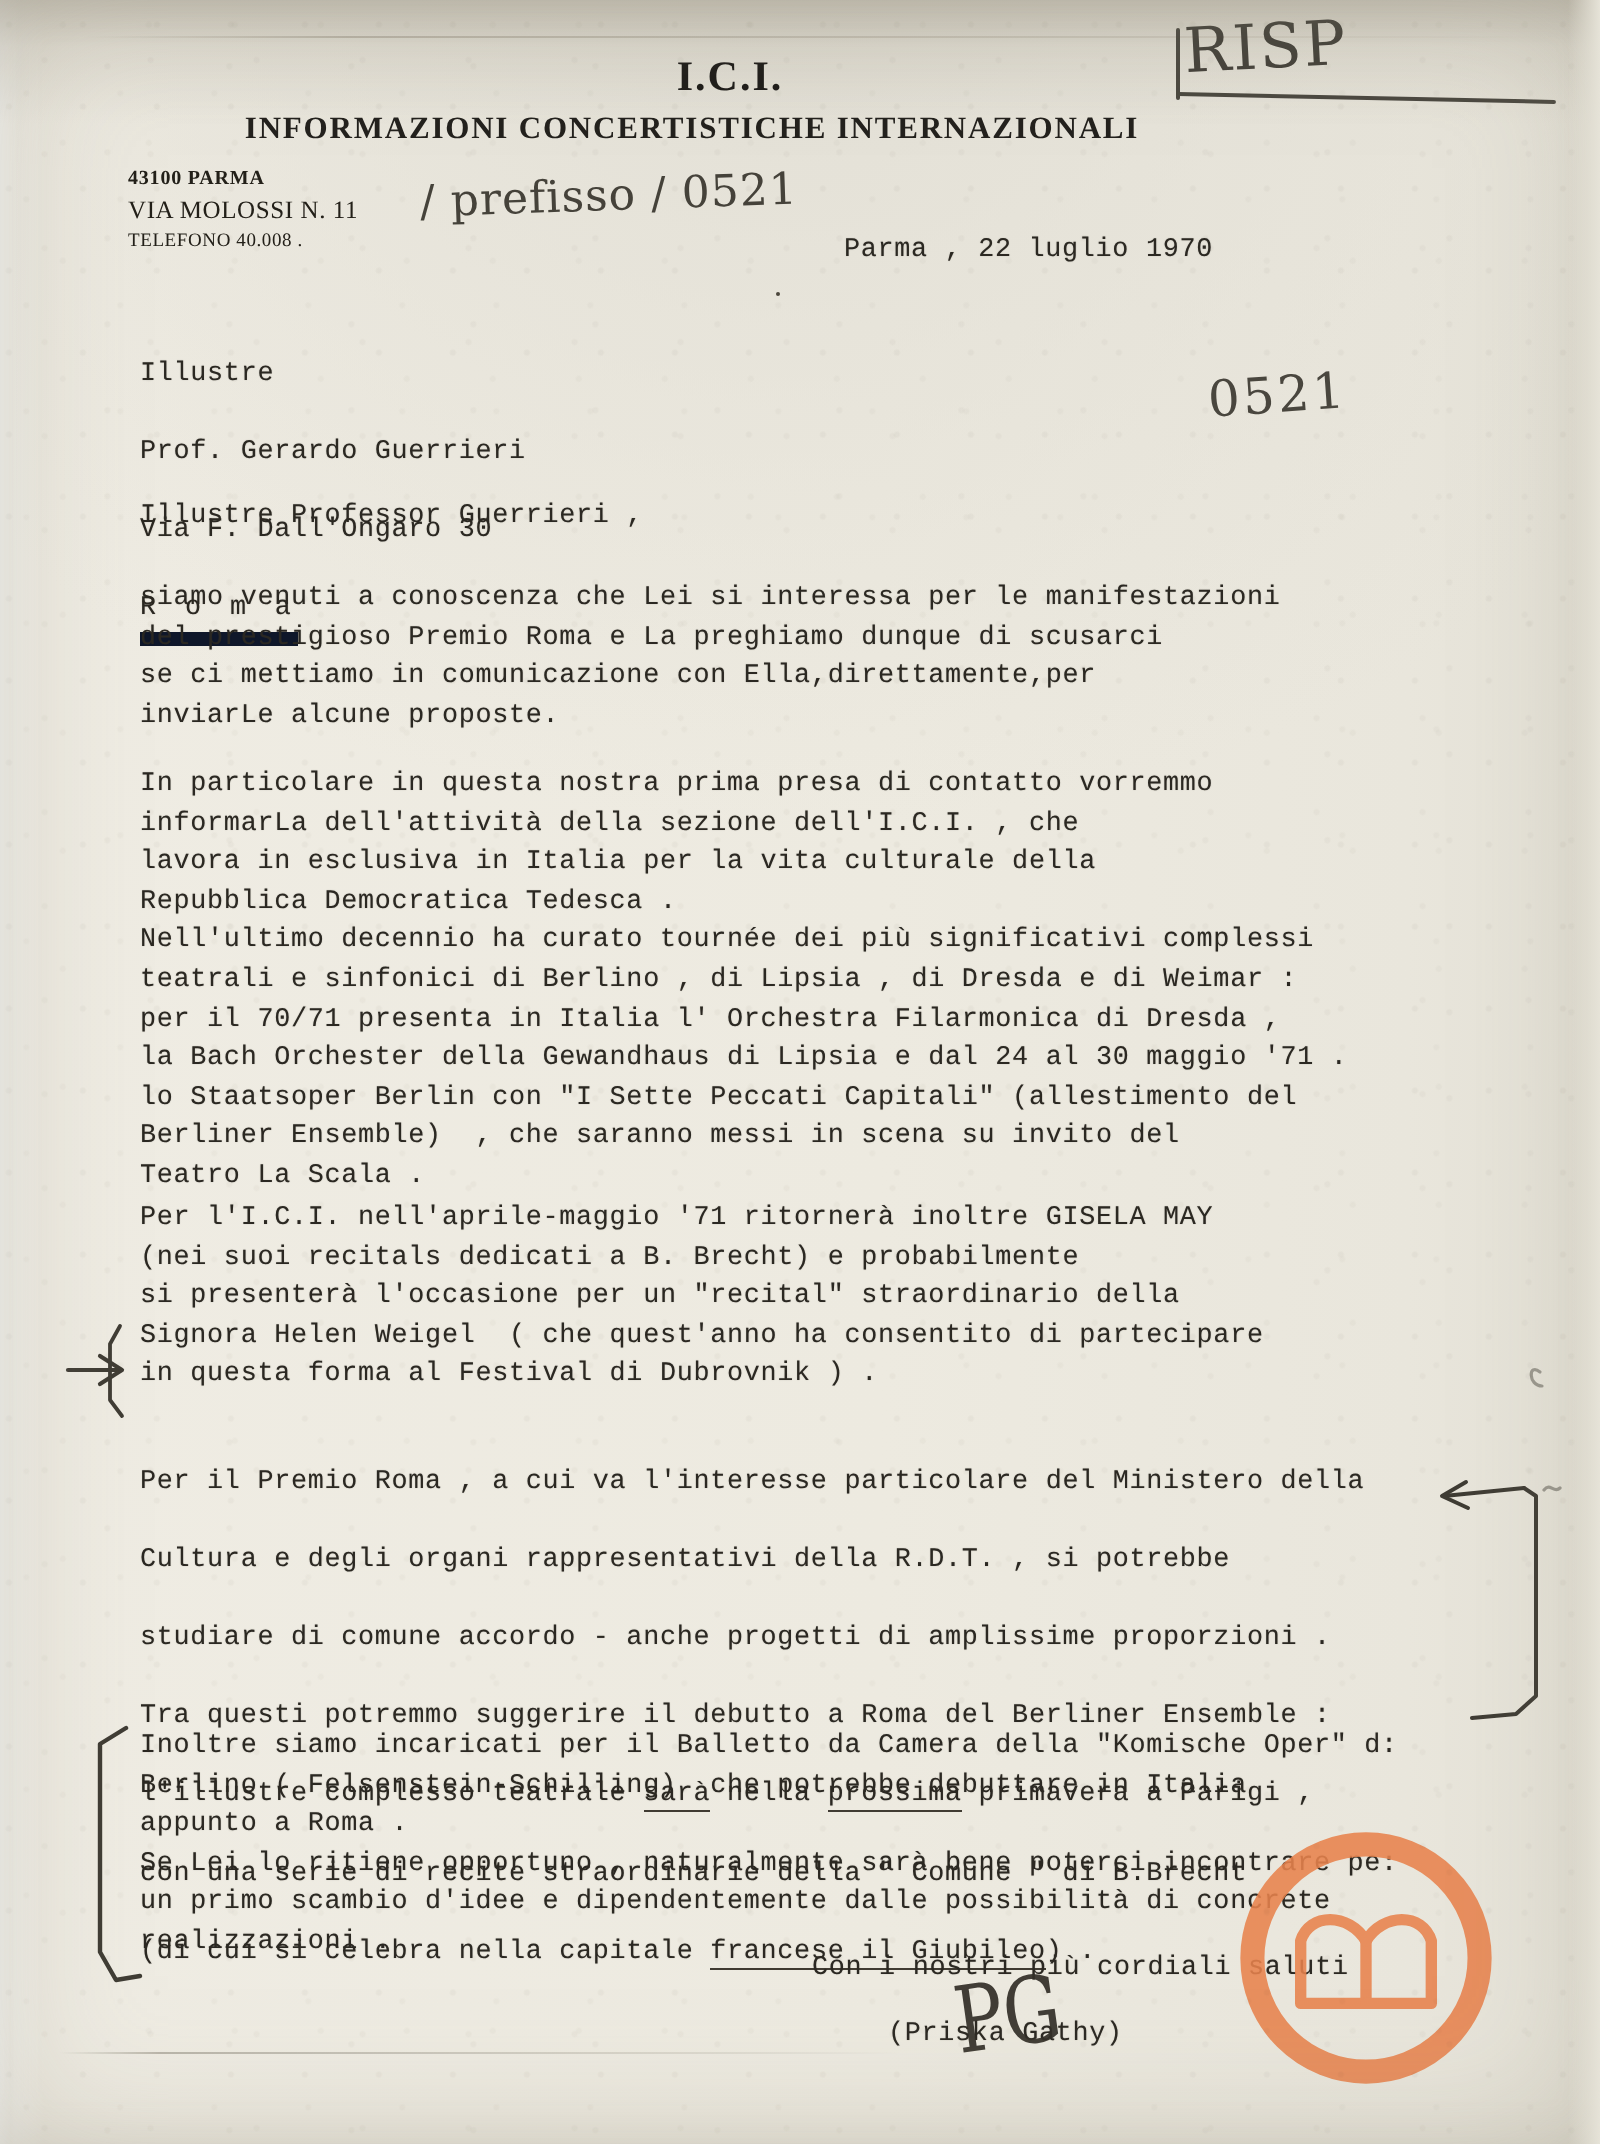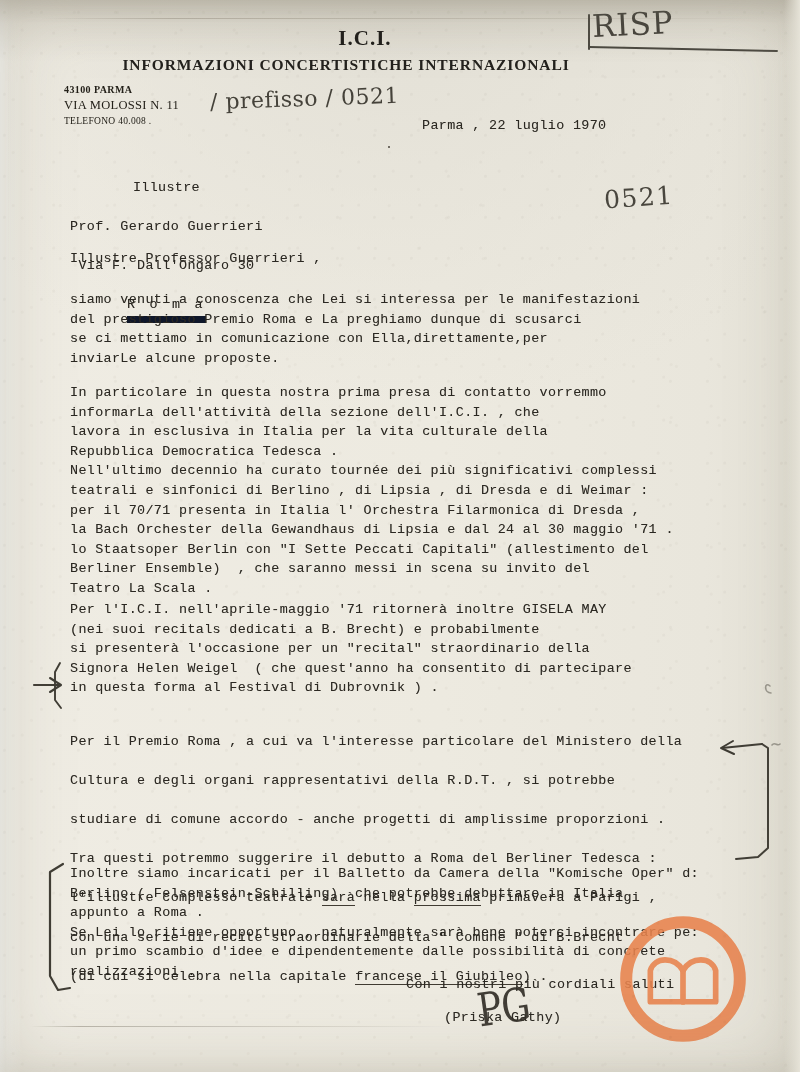--- a/index.html
+++ b/index.html
@@ -80,21 +80,21 @@
   
   .typed{
     position:absolute;
     color:#2b2822;
     font-size:13.4px;
     line-height:19.6px;
     letter-spacing:.35px;
     white-space:pre;
     text-shadow:0 0 .6px rgba(60,55,46,.30);
   }
-  .recipient{left:70px;top:158px;text-align:center;}
+  .recipient{left:70px;top:158px;}
   .recipient .city{
     display:inline-block;border-bottom:7px solid #0f172a;padding-bottom:1px;letter-spacing:3.2px;
   }
   .salutation{left:70px;top:249px;}
   .p1{left:70px;top:290px;}
   .p2{left:70px;top:383px;}
   .p3{left:70px;top:600px;}
   .p4{left:70px;top:712px;}
   .p5{left:70px;top:864px;}
   .closing{left:406px;top:975px;}
@@ -204,21 +204,21 @@
   <div class="typed p3">Per l'I.C.I. nell'aprile-maggio '71 ritornerà inoltre GISELA MAY
 (nei suoi recitals dedicati a B. Brecht) e probabilmente
 si presenterà l'occasione per un "recital" straordinario della
 Signora Helen Weigel  ( che quest'anno ha consentito di partecipare
 in questa forma al Festival di Dubrovnik ) .</div>
 
   <div class="typed p4">
 <span>Per il Premio Roma , a cui va l'interesse particolare del Ministero della</span>
 <br><span>Cultura e degli organi rappresentativi della R.D.T. , si potrebbe</span>
 <br><span>studiare di comune accordo - anche progetti di amplissime proporzioni .</span>
-<br><span>Tra questi potremmo suggerire il debutto a Roma del Berliner Tedesca :</span>
+<br><span>Tra questi potremmo suggerire il debutto a Roma del Berliner Ensemble :</span>
 <br><span>l'illustre complesso teatrale </span><span class="ul">sarà</span><span> nella </span><span class="ul">prossima</span><span> primavera a Parigi ,</span>
 <br><span>con una serie di recite straordinarie della " Comune " di B.Brecht</span>
 <br><span>(di cui si celebra nella capitale </span><span class="ul">francese il Giubileo</span><span>) .</span>
   </div>
 
   <div class="typed p5">Inoltre siamo incaricati per il Balletto da Camera della "Komische Oper" d:
 Berlino ( Felsenstein-Schilling)  che potrebbe debuttare in Italia
 appunto a Roma .
 Se Lei lo ritiene opportuno , naturalmente sarà bene poterci incontrare pe:
 un primo scambio d'idee e dipendentemente dalle possibilità di concrete

